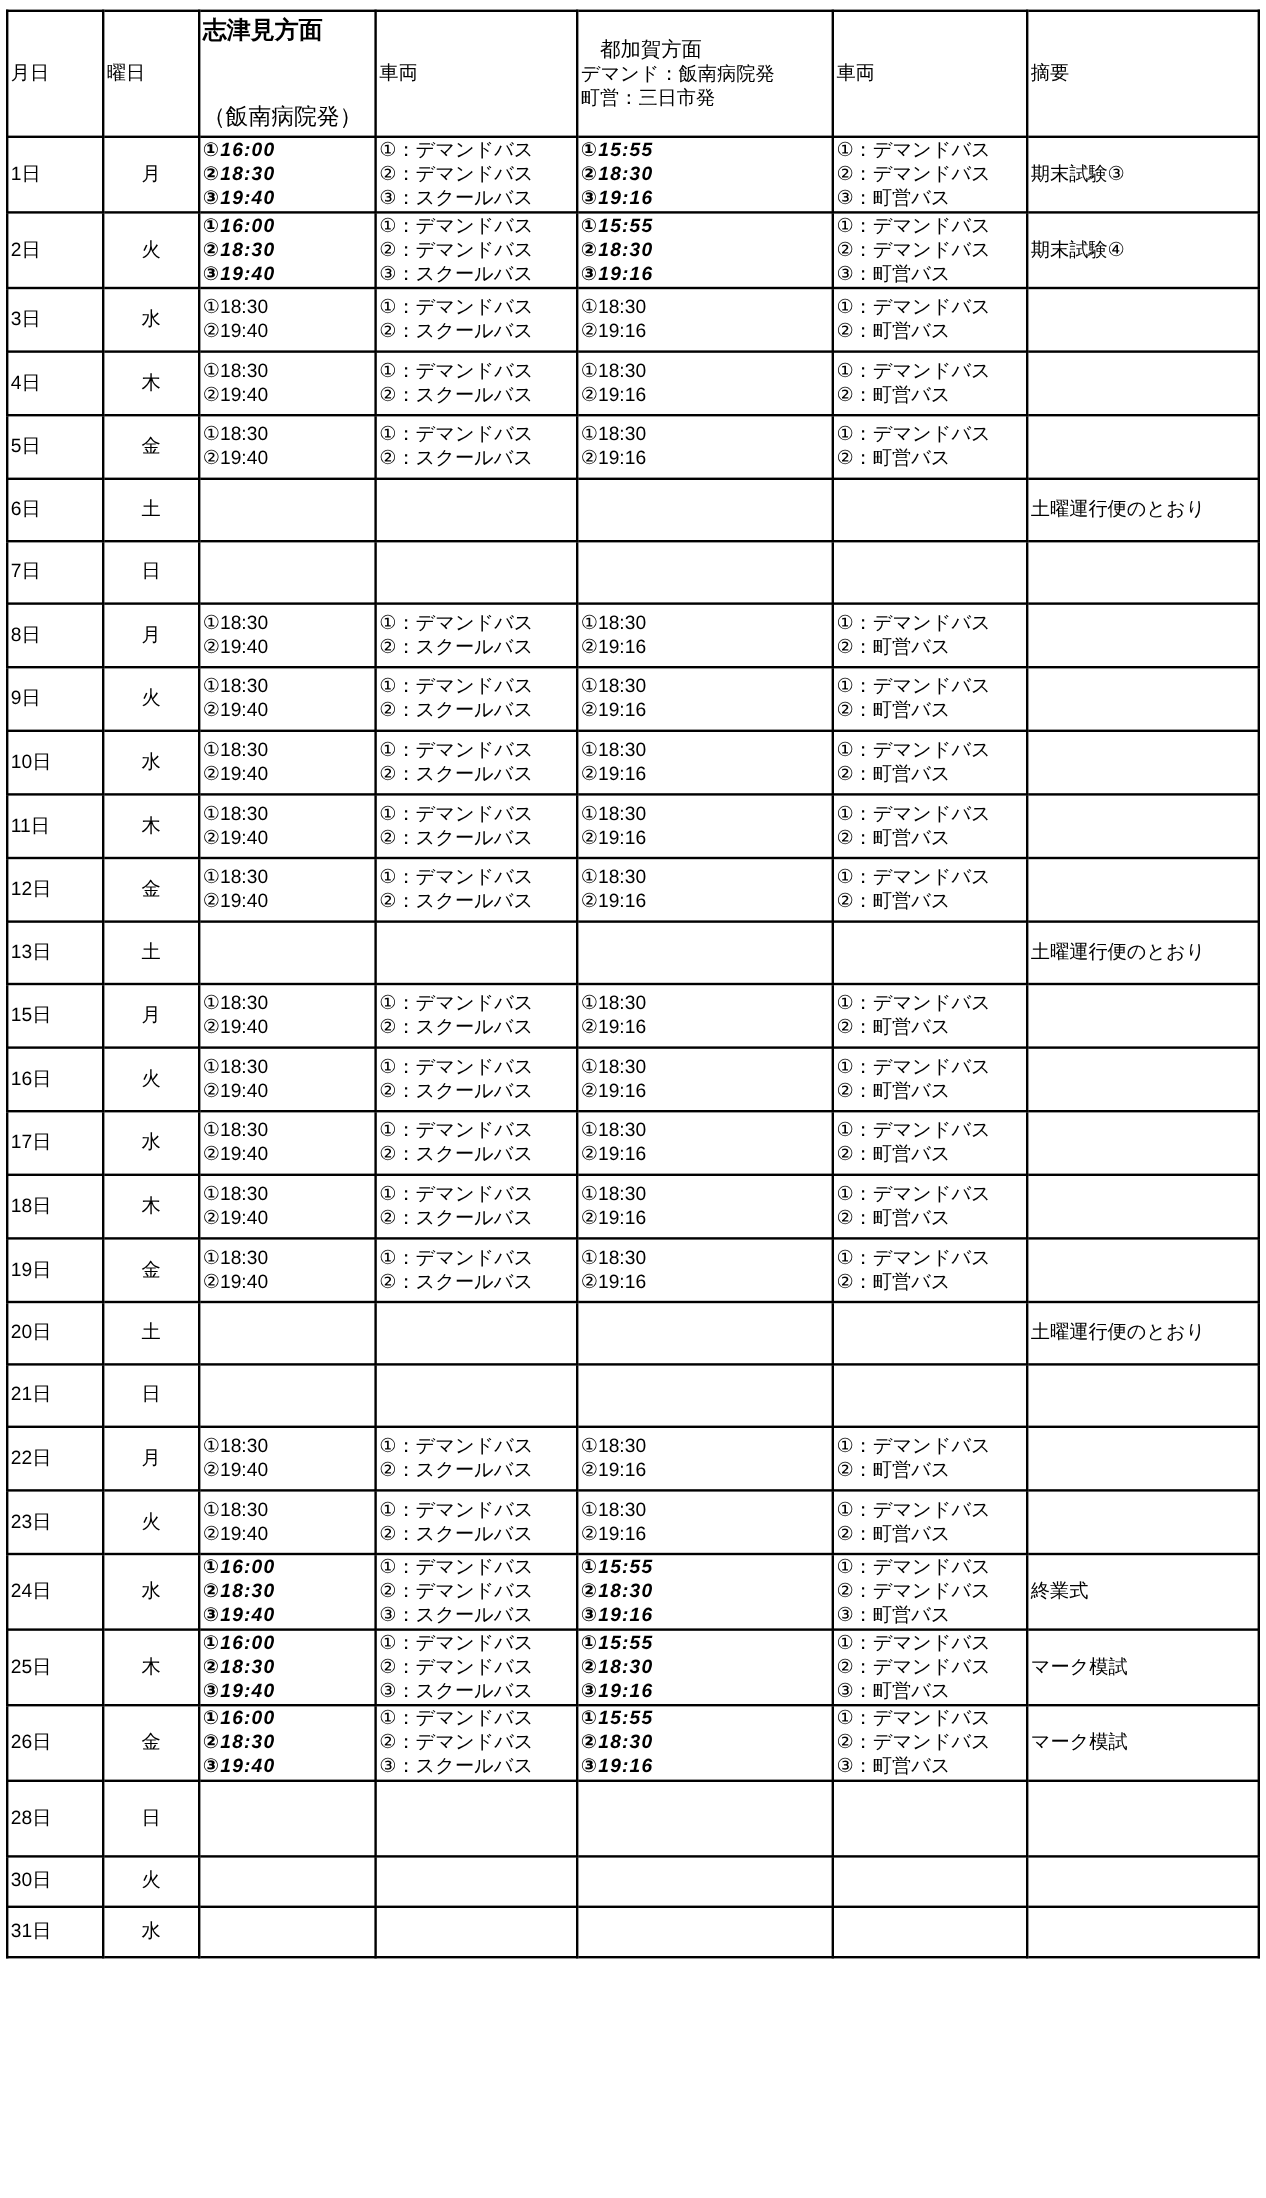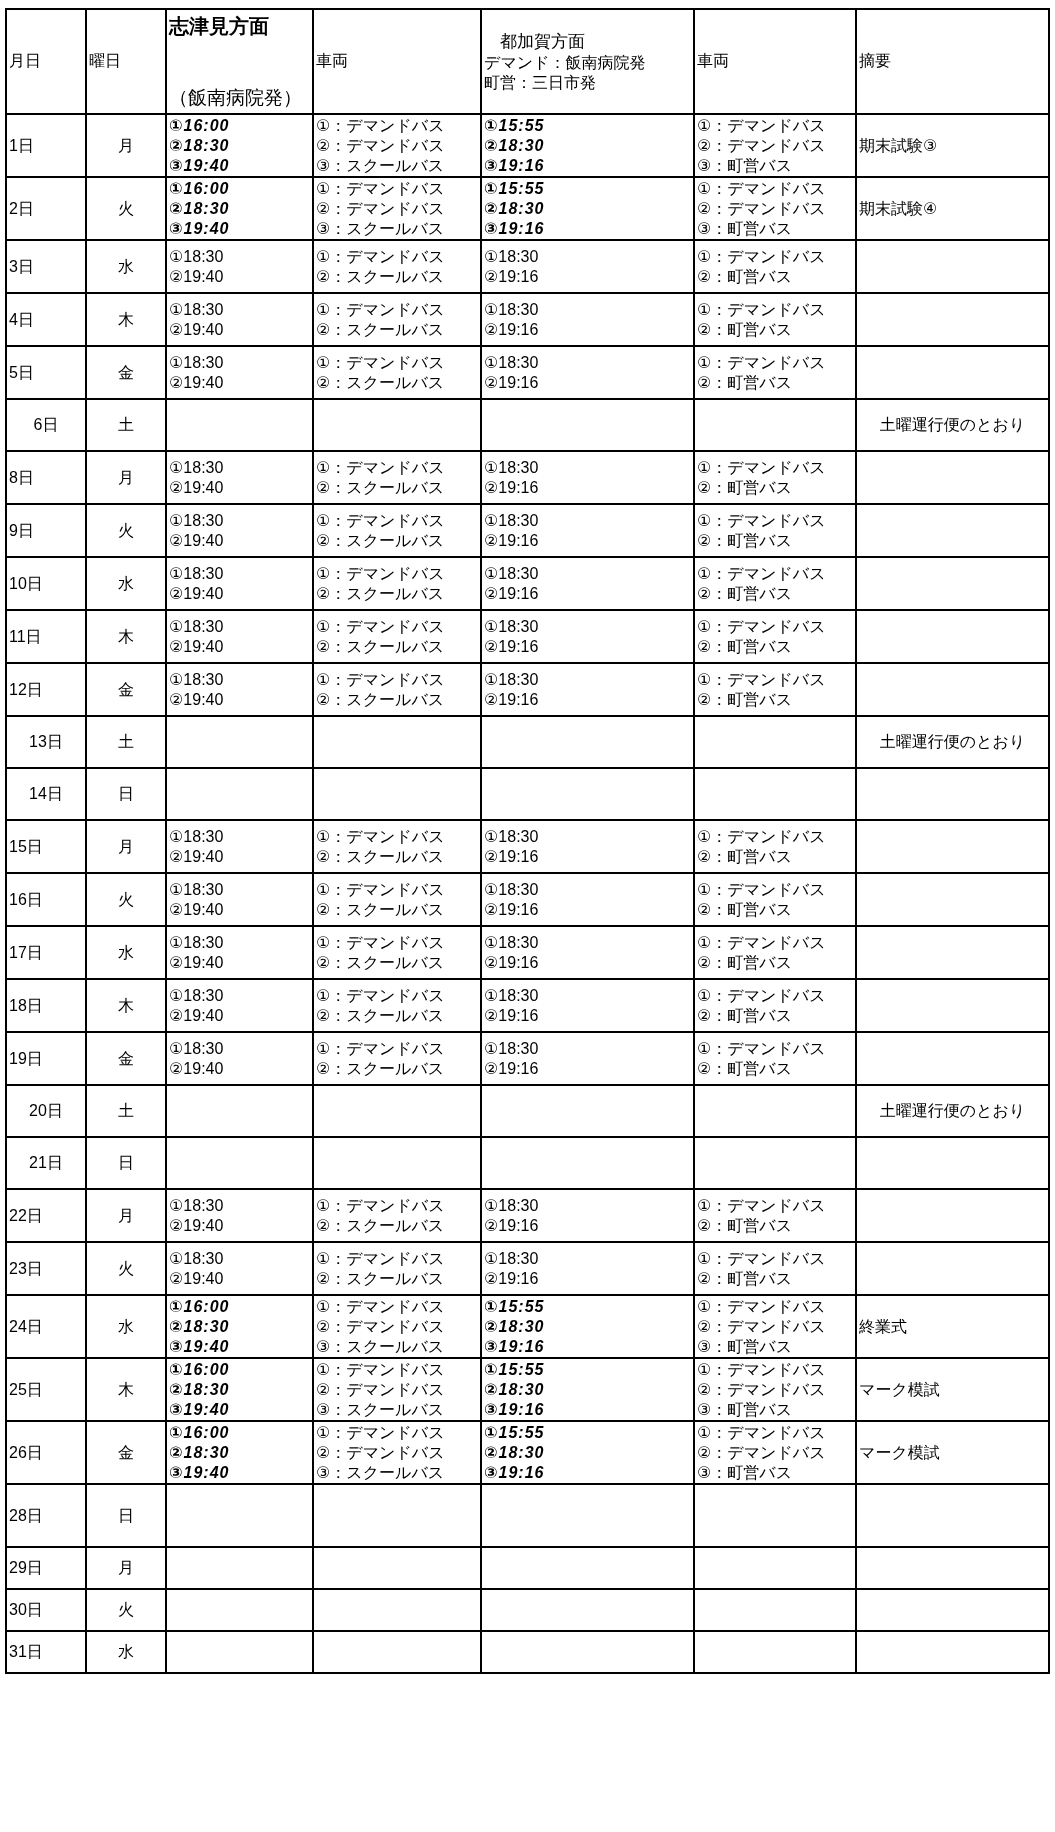--- a/index.html
+++ b/index.html
@@ -22,21 +22,21 @@
   th.tsuga { text-align: left; padding-left: 4px; }
   th.tsuga .t1 { font-size: 17px; font-weight: normal; display: block; padding-left: 16px; line-height: 22px; }
   th.tsuga .t2, th.tsuga .t3 { font-size: 16px; display: block; line-height: 20px; }
   td { font-size: 16px; line-height: 20px; }
   td.date { text-align: left; padding-left: 3px; }
   td.dow { text-align: center; }
   .line { display: block; }
   .it { font-style: italic; font-weight: bold; letter-spacing: 1px; line-height: 20px; }
   tr.r3 td { height: 61px; }
   tr.r2 td { height: 51px; }
-  tr.r0 td { height: 50px; text-align: center; }
+  tr.r0 td { height: 50px; }
   tr.r0b td { height: 61px; }
   tr.r0s td { height: 40px; }
   td.note { padding-left: 4px; }
 </style>
 </head>
 <body>
 
 <table class="sched">
   <colgroup>
     <col class="c-date">
@@ -187,20 +187,29 @@
         <td class="date">6日</td>
         <td class="dow">土</td>
         <td class="shizumi"></td>
         <td class="veh1"></td>
         <td class="tsuga"></td>
         <td class="veh2"></td>
         <td class="note">
           <span class="line">土曜運行便のとおり</span>
         </td>
       </tr>
+      <tr class="r0">
+        <td class="date">7日</td>
+        <td class="dow">日</td>
+        <td class="shizumi"></td>
+        <td class="veh1"></td>
+        <td class="tsuga"></td>
+        <td class="veh2"></td>
+        <td class="note"></td>
+      </tr>
       <tr class="r2">
         <td class="date">8日</td>
         <td class="dow">月</td>
         <td class="shizumi">
           <span class="line">①18:30</span>
           <span class="line">②19:40</span>
         </td>
         <td class="veh1">
           <span class="line">①：デマンドバス</span>
           <span class="line">②：スクールバス</span>
@@ -303,29 +312,20 @@
         <td class="date">13日</td>
         <td class="dow">土</td>
         <td class="shizumi"></td>
         <td class="veh1"></td>
         <td class="tsuga"></td>
         <td class="veh2"></td>
         <td class="note">
           <span class="line">土曜運行便のとおり</span>
         </td>
       </tr>
-      <tr class="r0">
-        <td class="date">14日</td>
-        <td class="dow">日</td>
-        <td class="shizumi"></td>
-        <td class="veh1"></td>
-        <td class="tsuga"></td>
-        <td class="veh2"></td>
-        <td class="note"></td>
-      </tr>
       <tr class="r2">
         <td class="date">15日</td>
         <td class="dow">月</td>
         <td class="shizumi">
           <span class="line">①18:30</span>
           <span class="line">②19:40</span>
         </td>
         <td class="veh1">
           <span class="line">①：デマンドバス</span>
           <span class="line">②：スクールバス</span>
@@ -563,29 +563,20 @@
           <span class="line">②：デマンドバス</span>
           <span class="line">③：町営バス</span>
         </td>
         <td class="note">
           <span class="line">マーク模試</span>
         </td>
       </tr>
       <tr class="r0b">
         <td class="date">28日</td>
         <td class="dow">日</td>
-        <td class="shizumi"></td>
-        <td class="veh1"></td>
-        <td class="tsuga"></td>
-        <td class="veh2"></td>
-        <td class="note"></td>
-      </tr>
-      <tr class="r0s">
-        <td class="date">29日</td>
-        <td class="dow">月</td>
         <td class="shizumi"></td>
         <td class="veh1"></td>
         <td class="tsuga"></td>
         <td class="veh2"></td>
         <td class="note"></td>
       </tr>
       <tr class="r0s">
         <td class="date">30日</td>
         <td class="dow">火</td>
         <td class="shizumi"></td>

